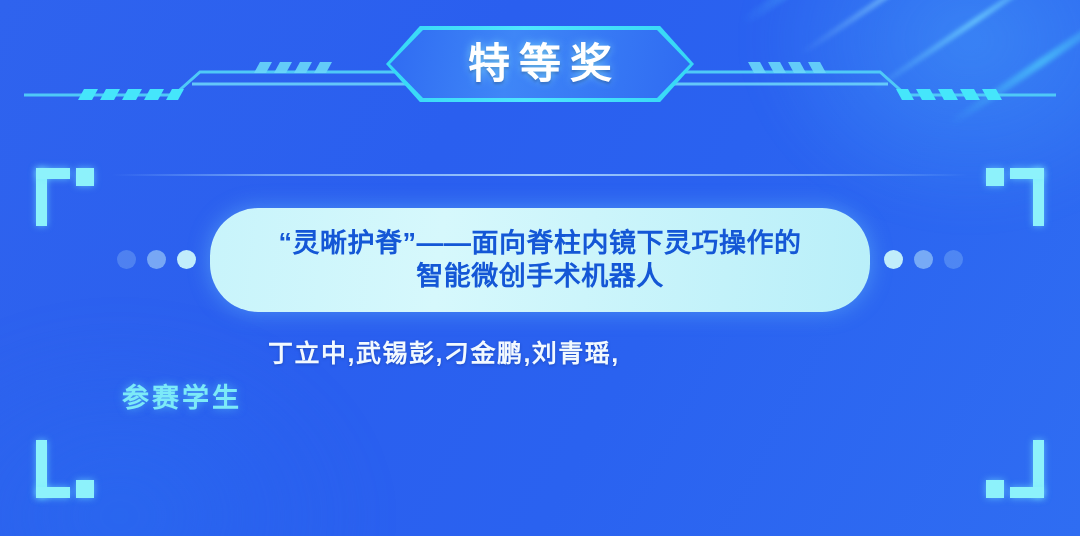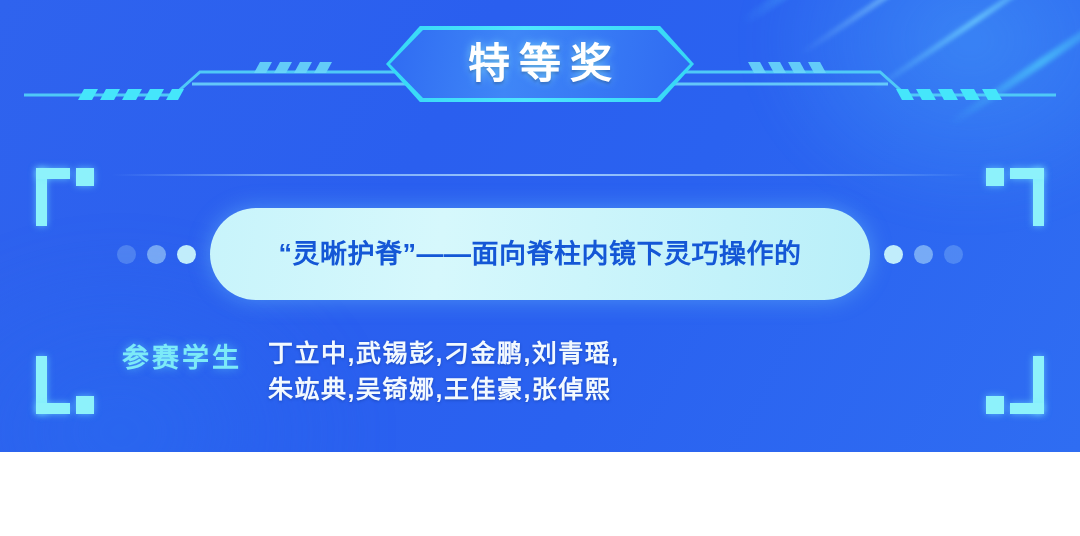--- a/index.html
+++ b/index.html
@@ -6,21 +6,21 @@
   * { margin:0; padding:0; box-sizing:border-box; }
 
   html, body {
     width:1080px; height:536px;
     overflow:hidden;
     font-family:"Liberation Sans","DejaVu Sans",sans-serif;
   }
 
   #poster {
     position:relative;
-    width:1080px; height:452px;
+    width:1080px; height:536px;
     background:
       linear-gradient(118deg, #2f63ee 0%, #2a5fef 38%, #2a62f0 60%, #2f6df2 100%);
     overflow:hidden;
   }
 
   
   .streaks { position:absolute; inset:0; pointer-events:none; }
   .streak {
     position:absolute;
     height:7px;
@@ -148,20 +148,21 @@
     font-size:27px; font-weight:bold; color:#1457d6;
     line-height:1.22; text-align:center; letter-spacing:.5px;
   }
   .info-row { display:flex; align-items:flex-start; }
   .info-label {
     flex:0 0 auto;
     font-size:27px; font-weight:bold; color:#7ceaf8;
     letter-spacing:3px;
     text-shadow:0 0 9px rgba(110,230,250,.55);
     white-space:nowrap;
+    margin-top:40px;
   }
   .info-value {
     font-size:25px; color:#f2f9ff; line-height:1.42;
     letter-spacing:1.5px;
     text-shadow:0 1px 3px rgba(10,40,120,.4);
     font-weight:bold;
   }
   .row-students { top:336px; position:absolute; left:122px; right:90px; }
   .row-students .info-value { margin-left:26px; }
   .row-teachers { top:447px; position:absolute; left:122px; right:90px; align-items:center; }
@@ -267,32 +268,32 @@
   <div class="pill-row">
     <div class="dots">
       <span class="dot d-far"></span>
       <span class="dot d-mid"></span>
       <span class="dot d-near"></span>
     </div>
 
     <div class="pill">
       <div class="pill-text">
         <div>“灵晰护脊”——面向脊柱内镜下灵巧操作的</div>
+        <div>智能微创手术机器人</div>
       </div>
     </div>
 
     <div class="dots">
       <span class="dot d-near"></span>
       <span class="dot d-mid"></span>
       <span class="dot d-far"></span>
     </div>
   </div>
 
   <div class="info-row row-students">
     <div class="info-label">参赛学生</div>
     <div class="info-value">
       <div>丁立中,武锡彭,刁金鹏,刘青瑶,</div>
-      <div>朱竑典,吴锜娜,王佳豪,张倬熙</div>
     </div>
   </div>
 
 
 </div>
 
 </body></html>

